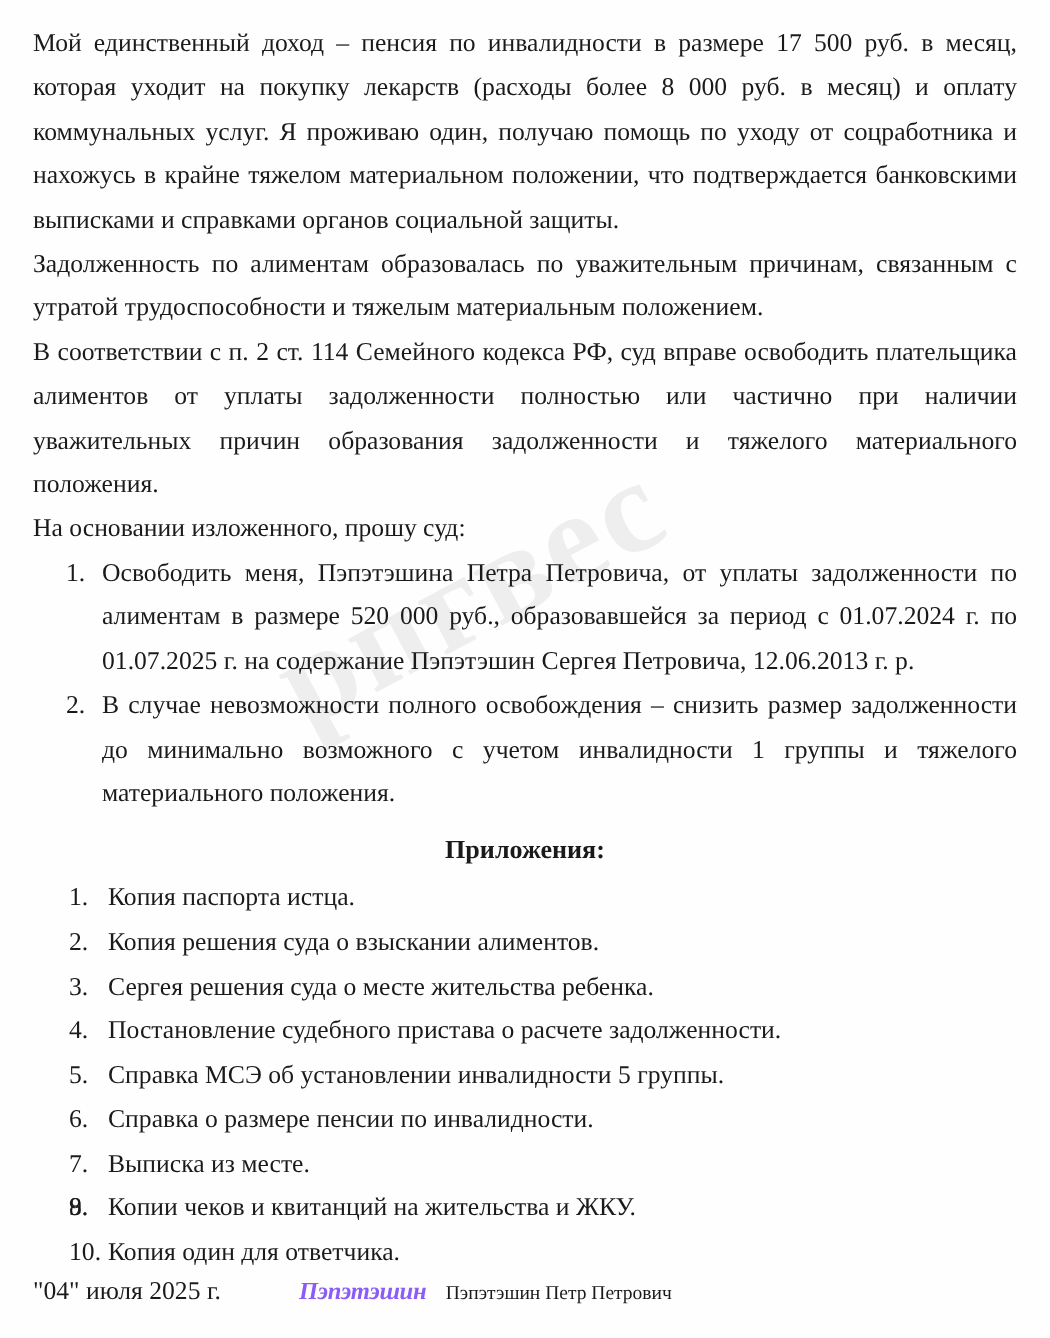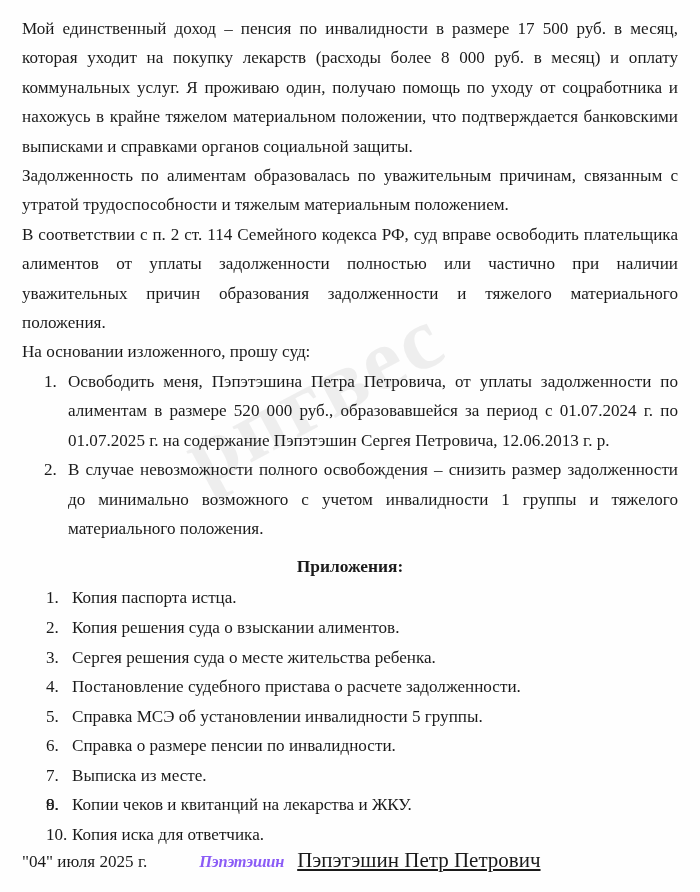--- a/index.html
+++ b/index.html
@@ -141,24 +141,23 @@
     font-weight: bold;
     font-size: 16.4px;
     line-height: 24px;
     color: #8b5cf6;
     letter-spacing: -0.2px;
     white-space: nowrap;
   }
 
   .sig-name {
     margin-left: 13px;
-    font-size: 21px;
+    font-size: 13px;
     line-height: 24px;
     white-space: nowrap;
-    text-decoration: underline;
   }
 </style>
 </head>
 <body>
 
 <div id="page">
 
   <div class="watermark">рпгвес</div>
 
   <div class="content">
@@ -208,25 +207,25 @@
       </li>
       <li>
         <span class="marker">7.</span>
         <span>Выписка из месте.</span>
       </li>
       <li>
         <span class="marker">8.</span>
       </li>
       <li>
         <span class="marker">9.</span>
-        <span>Копии чеков и квитанций на лекарства и ЖКУ.</span>
+        <span>Копии чеков и квитанций на жительства и ЖКУ.</span>
       </li>
       <li>
         <span class="marker">10.</span>
-        <span>Копия иска для ответчика.</span>
+        <span>Копия один для ответчика.</span>
       </li>
     </ol>
 
   </div>
 
   <div class="sigrow">
     <span class="sig-date">"04" июля 2025 г.</span>
     <span class="sig-script">Пэпэтэшин</span>
     <span class="sig-name">Пэпэтэшин Петр Петрович</span>
   </div>

